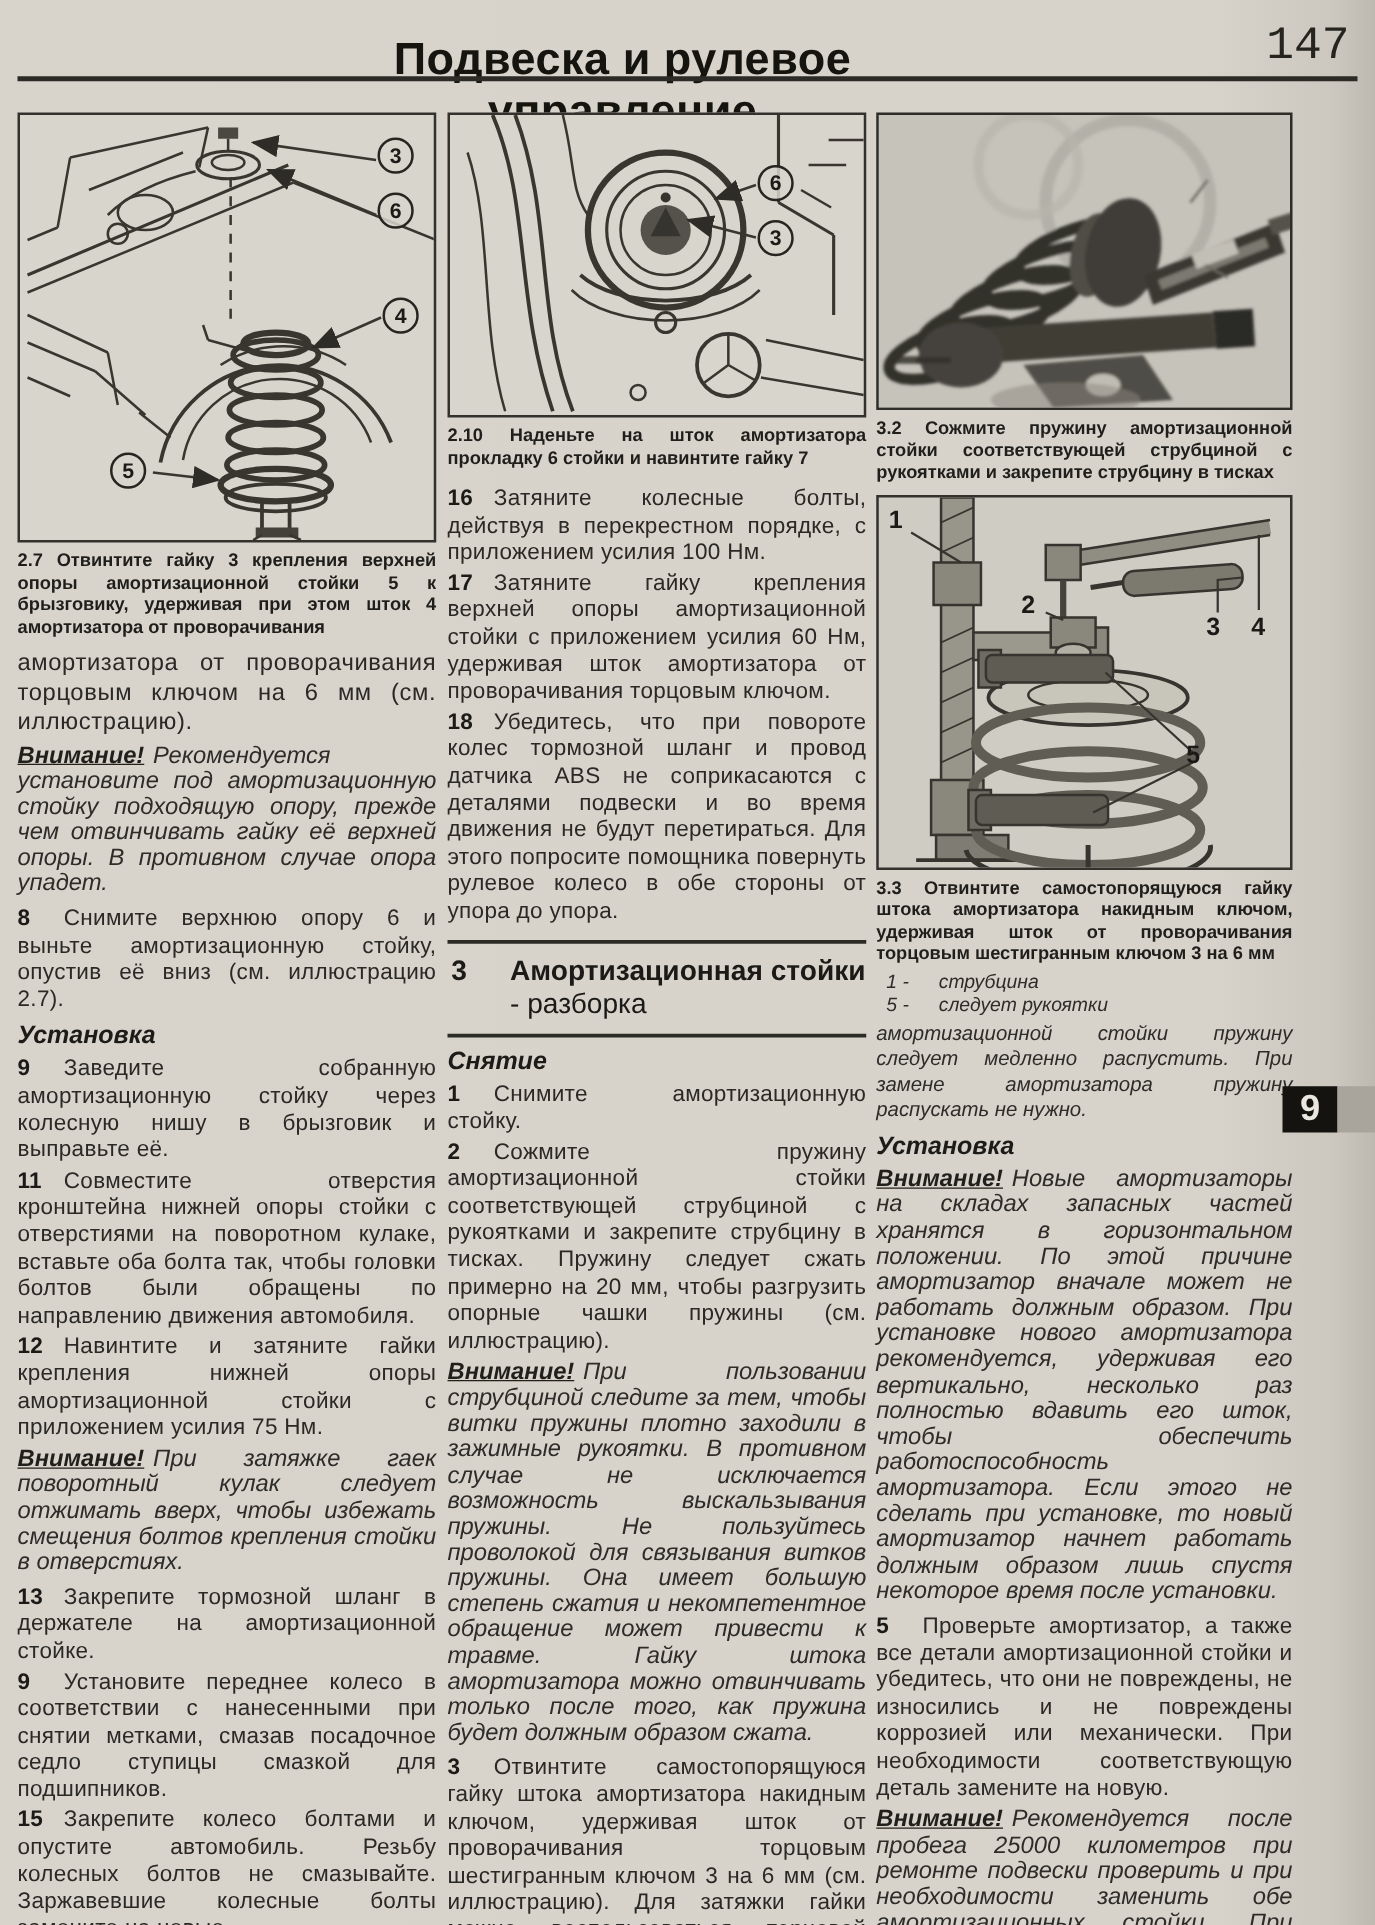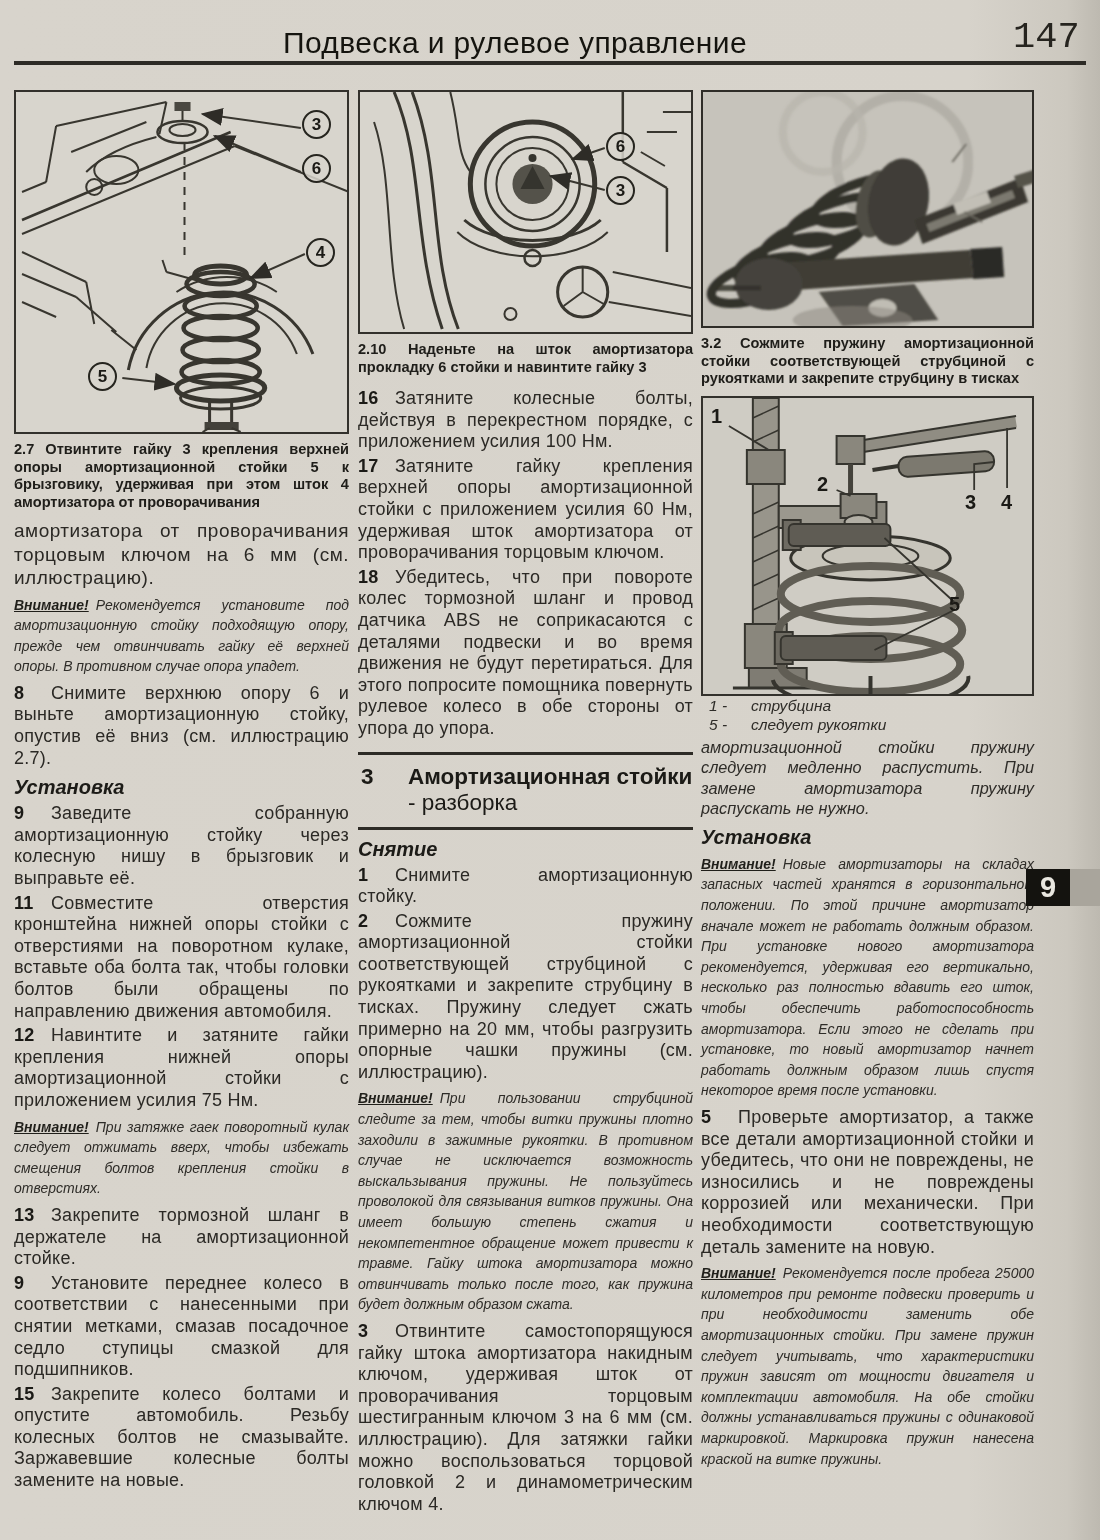--- a/index.html
+++ b/index.html
@@ -1,21 +1,21 @@
 <!DOCTYPE html>
 <html><head>
 <meta charset="utf-8">
 <style>
   html,body{margin:0;padding:0;background:#c2beb5;}
   .page{position:relative;width:1100px;height:1540px;overflow:hidden;
     background:linear-gradient(90deg,#d8d4cc 0%,#d7d3cb 88%,#ccc8bf 97%,#bdb9b0 100%);
     font-family:"Liberation Sans",sans-serif;color:#2b2925;}
   
-  .hdr-title{position:absolute;top:26px;left:230px;width:570px;text-align:center;
-    font-size:30px;font-weight:normal;color:#15140f;letter-spacing:.4px;}
+  .hdr-title{position:absolute;top:26px;left:213px;width:570px;text-align:center;
+    font-size:36px;font-weight:bold;color:#15140f;letter-spacing:.4px;}
   .hdr-page{position:absolute;top:16px;left:1013px;width:90px;
     font-family:Liberation Mono, monospace;font-size:37px;color:#26241f;}
   .hdr-rule{position:absolute;top:61px;left:14px;width:1072px;height:4px;background:#2d2b26;}
   
   .col{position:absolute;top:90px;}
   #col-left{left:14px;width:335px;}
   #col-mid{left:358px;width:335px;}
   #col-right{left:701px;width:333px;}
   
   .fig{position:relative;border:2px solid #33312c;background:#d8d5cd;box-sizing:border-box;}
@@ -24,21 +24,21 @@
     background:rgba(216,213,205,.85);text-align:center;line-height:25px;font-weight:bold;
     font-size:17px;color:#1b1a16;box-sizing:border-box;}
   .callout.plain{width:auto;height:auto;border:none;background:none;font-size:20px;line-height:1;}
   
   .cap{font-weight:bold;font-size:14.6px;line-height:17.5px;text-align:justify;
     color:#1f1e1a;margin:7px 0 8px;}
   .bodyp{font-size:19px;line-height:23.5px;letter-spacing:.5px;word-spacing:2px;
     text-align:justify;margin:2px 0 5px;}
   .step{font-size:18px;line-height:21.6px;letter-spacing:.25px;text-align:justify;margin:0 0 3px;}
   .step .n{display:inline-block;min-width:37px;font-weight:bold;color:#1b1a16;}
-  .warn{font-style:italic;font-size:14px;line-height:20.6px;text-align:justify;
+  .warn{font-style:italic;font-size:19px;line-height:20.6px;text-align:justify;
     color:#2e2c28;margin:5px 0 6px;}
   .warn .wl{font-weight:bold;text-decoration:underline;margin-right:7px;color:#201f1a;}
   .h-ital{font-weight:bold;font-style:italic;font-size:20px;color:#1c1b17;margin:7px 0 4px;}
   .sec-head{position:relative;border-top:3px solid #2d2b26;border-bottom:3px solid #2d2b26;
     padding:9px 0 11px 50px;margin:12px 0 8px;font-size:22.5px;line-height:26px;color:#1b1a16;}
   .sec-num{position:absolute;left:3px;top:9px;font-weight:bold;}
   .sec-bold{font-weight:bold;}
   .legend-row{font-style:italic;font-size:15.5px;line-height:19px;padding-left:8px;color:#2e2c28;}
   .legend-row .ln{display:inline-block;min-width:42px;}
   .cont-ital{font-style:italic;font-size:16.3px;line-height:20.6px;text-align:justify;
@@ -147,21 +147,21 @@
           <circle cx="222" cy="200" r="25" stroke-width="3"></circle>
           <path d="M222 175 V200 M222 200 L203 214 M222 200 L243 212"></path>
           <circle cx="150" cy="222" r="6"></circle>
           <path d="M244 56 L212 67" marker-end="url(#m210)"></path>
           <path d="M244 98 L190 84" marker-end="url(#m210)"></path>
         </g>
       </svg>
       <div class="callout" style="left:246px;top:40px;">6</div>
       <div class="callout" style="left:246px;top:84px;">3</div>
     </div>
-    <p class="cap">2.10 Наденьте на шток амортизатора прокладку 6 стойки и навинтите гайку 3</p>
+    <p class="cap">2.10 Наденьте на шток амортизатора прокладку 6 стойки и навинтите гайку 7</p>
     <p class="step" style="margin-top:12px;"><b class="n">16</b><span>Затяните колесные болты, действуя в перекрестном порядке, с приложением усилия 100 Нм.</span></p>
     <p class="step"><b class="n">17</b><span>Затяните гайку крепления верхней опоры амортизационной стойки с приложением усилия 60 Нм, удерживая шток амортизатора от проворачивания торцовым ключом.</span></p>
     <p class="step"><b class="n">18</b><span>Убедитесь, что при повороте колес тормозной шланг и провод датчика ABS не соприкасаются с деталями подвески и во время движения не будут перетираться. Для этого попросите помощника повернуть рулевое колесо в обе стороны от упора до упора.</span></p>
     <div class="sec-head">
       <span class="sec-num">3</span>
       <span class="sec-bold">Амортизационная стойки</span>
       <span>- разборка</span>
     </div>
     <p class="h-ital">Снятие</p>
     <p class="step"><b class="n">1</b><span>Снимите амортизационную стойку.</span></p>
@@ -241,20 +241,21 @@
           <path d="M168 278 V296" stroke-width="4"></path>
           <path d="M26 28 L66 52 M134 92 L148 98 M272 92 V66 L292 64 M305 90 V30 M252 204 L182 140 M252 212 L172 252" stroke-width="1.8"></path>
         </g>
       </svg>
       <div class="callout plain" style="left:8px;top:8px;">1</div>
       <div class="callout plain" style="left:114px;top:76px;">2</div>
       <div class="callout plain" style="left:262px;top:94px;">3</div>
       <div class="callout plain" style="left:298px;top:94px;">4</div>
       <div class="callout plain" style="left:246px;top:196px;">5</div>
     </div>
+    <p class="cap" style="margin-bottom:3px;">3.3 Отвинтите самостопорящуюся гайку штока амортизатора накидным ключом, удерживая шток от проворачивания торцовым шестигранным ключом 3 на 6 мм</p>
     <div class="legend-row"><span class="ln">1 -</span><span>струбцина</span></div>
     <div class="legend-row"><span class="ln">5 -</span><span>следует рукоятки</span></div>
     <p class="cont-ital">амортизационной стойки пружину следует медленно распустить. При замене амортизатора пружину распускать не нужно.</p>
     <p class="h-ital">Установка</p>
     <p class="warn"><b class="wl">Внимание!</b><span>Новые амортизаторы на складах запасных частей хранятся в горизонтальном положении. По этой причине амортизатор вначале может не работать должным образом. При установке нового амортизатора рекомендуется, удерживая его вертикально, несколько раз полностью вдавить его шток, чтобы обеспечить работоспособность амортизатора. Если этого не сделать при установке, то новый амортизатор начнет работать должным образом лишь спустя некоторое время после установки.</span></p>
     <p class="step"><b class="n">5</b><span>Проверьте амортизатор, а также все детали амортизационной стойки и убедитесь, что они не повреждены, не износились и не повреждены коррозией или механически. При необходимости соответствующую деталь замените на новую.</span></p>
     <p class="warn"><b class="wl">Внимание!</b><span>Рекомендуется после пробега 25000 километров при ремонте подвески проверить и при необходимости заменить обе амортизационных стойки. При замене пружин следует учитывать, что характеристики пружин зависят от мощности двигателя и комплектации автомобиля. На обе стойки должны устанавливаться пружины с одинаковой маркировкой. Маркировка пружин нанесена краской на витке пружины.</span></p>
   </div>
 
   <div class="chapter-tab">9</div>

